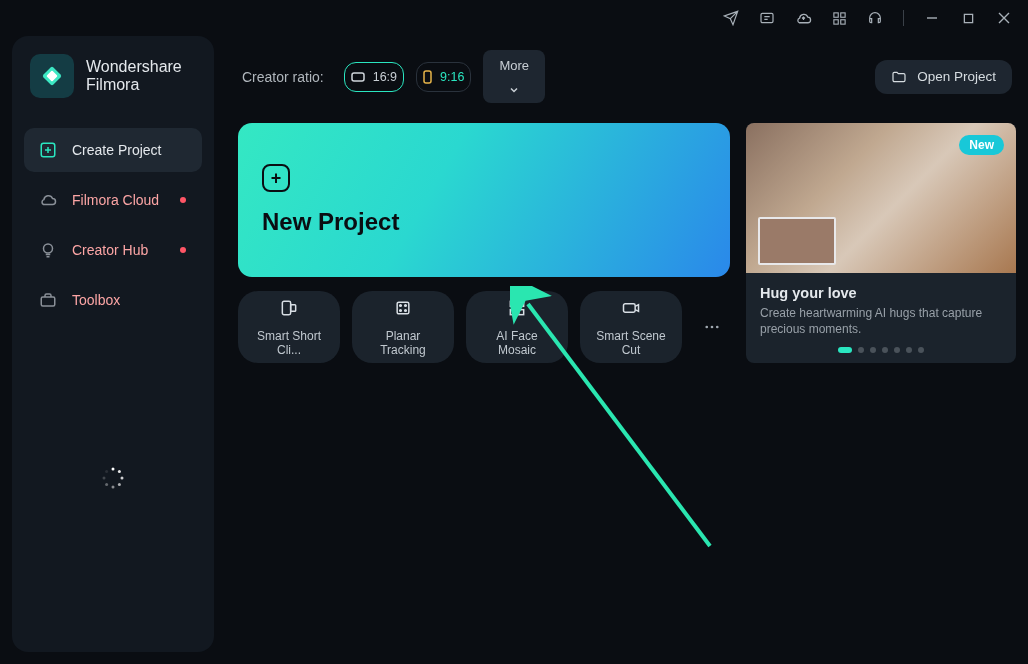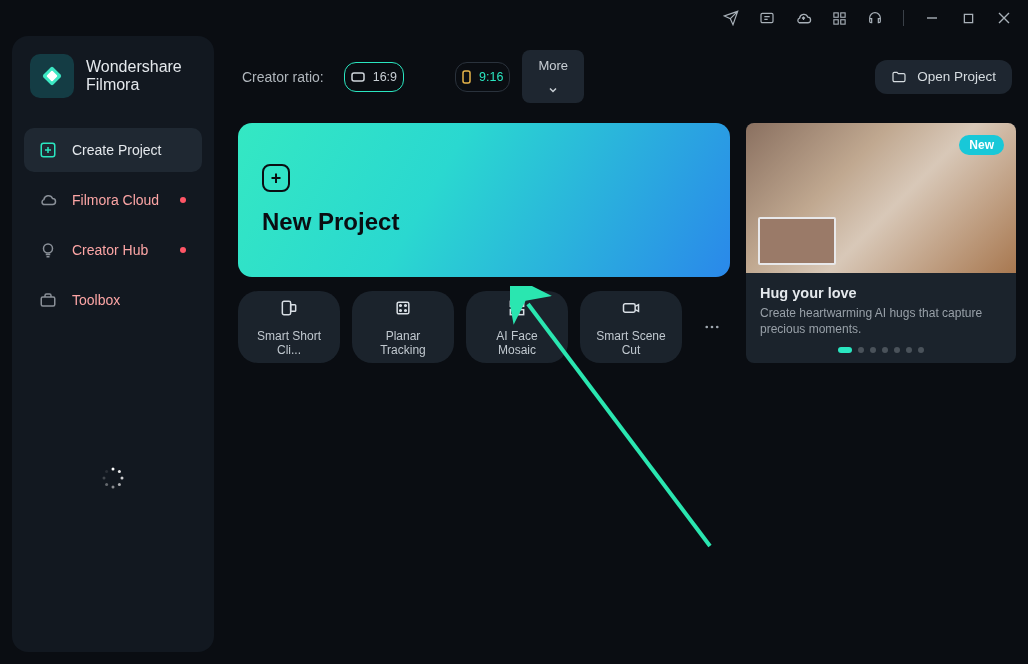--- a/index.html
+++ b/index.html
@@ -19,21 +19,21 @@
   .nav-icon { width: 20px; height: 20px; display: flex; align-items: center; justify-content: center; color: #8a9098; }
   .nav-item.active .nav-icon { color: #2ae6c0; }
   .spinner-wrap { flex: 1; display: flex; align-items: center; justify-content: center; }
   .spinner { width: 24px; height: 24px; }
 
   .main { flex: 1; padding: 0 12px 12px 24px; display: flex; flex-direction: column; }
   .toolbar { display: flex; align-items: center; gap: 12px; padding: 14px 4px 20px 4px; }
   .ar-label { font-size: 14px; color: #b0b6bc; margin-right: 8px; }
   .ar-btn { border: 1px solid #2a323c; border-radius: 12px; padding: 7px 6px; font-size: 12.5px; display: flex; align-items: center; gap: 8px; color: #c8ced4; }
   .ar-btn.sel { border-color: #2ae6c0; }
-  .ar-btn.gold { color: #2ae6c0; margin-left: 39px; }
+  .ar-btn.gold { color: #2ae6c0; }
   .more-btn { background: #1e2630; border-radius: 8px; padding: 8px 16px; font-size: 13px; color: #c8ced4; display: flex; align-items: center; gap: 12px; flex-direction: column; }
   .open-proj { margin-left: auto; background: #1e2630; border-radius: 12px; padding: 9px 16px; font-size: 13.5px; color: #d6dce0; display: flex; align-items: center; gap: 10px; }
 
   .hero-row { display: flex; gap: 16px; }
   .new-proj { flex: 1; height: 166px; border-radius: 14px; background: linear-gradient(120deg, #34e8c3 0%, #2ad8d0 40%, #2a88ea 100%); padding: 18px 24px; display: flex; flex-direction: column; justify-content: center; gap: 16px; color: #0a0d12; }
   .new-proj .plus { width: 28px; height: 28px; border: 2.5px solid #0a0d12; border-radius: 8px; display: flex; align-items: center; justify-content: center; font-size: 18px; font-weight: 700; }
   .new-proj .title { font-size: 24px; font-weight: 600; }
 
   .feature { width: 270px; background: #1b232c; border-radius: 8px; overflow: hidden; display: flex; flex-direction: column; position: relative; }
   .feature .img { height: 150px; background: linear-gradient(135deg, #8a7060 0%, #c0a890 35%, #d8c8b8 55%, #a87850 100%); position: relative; }

